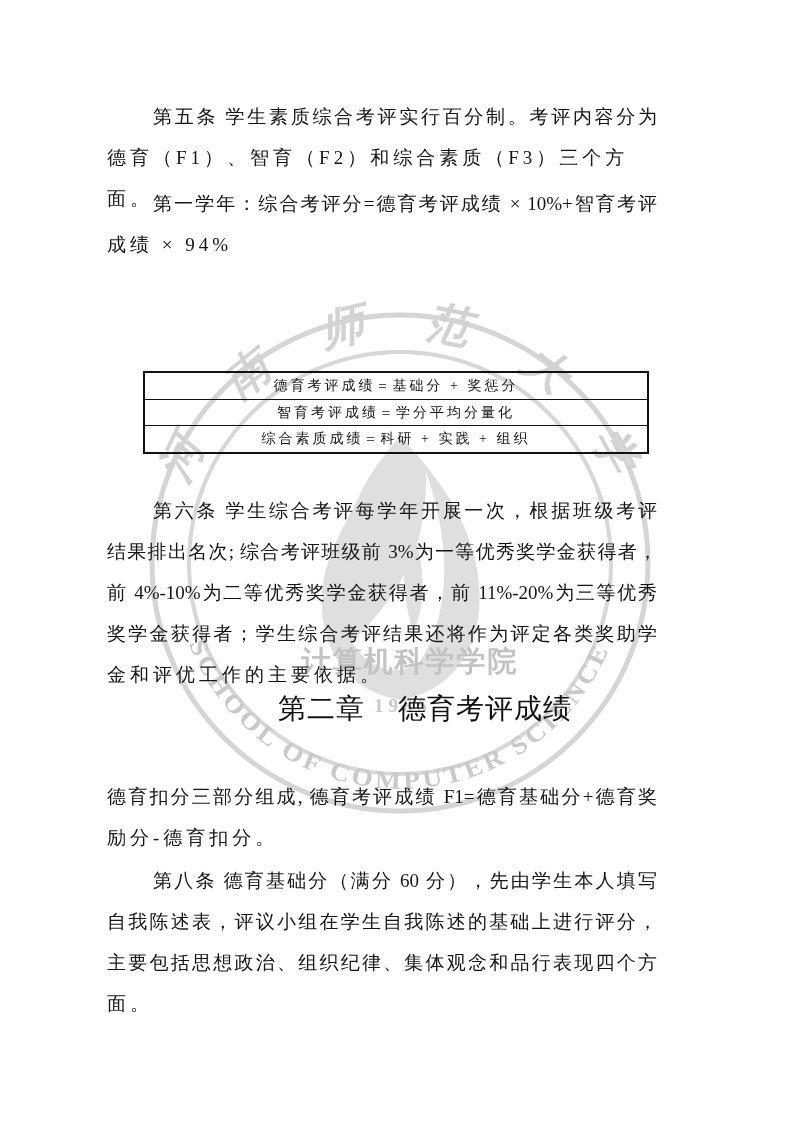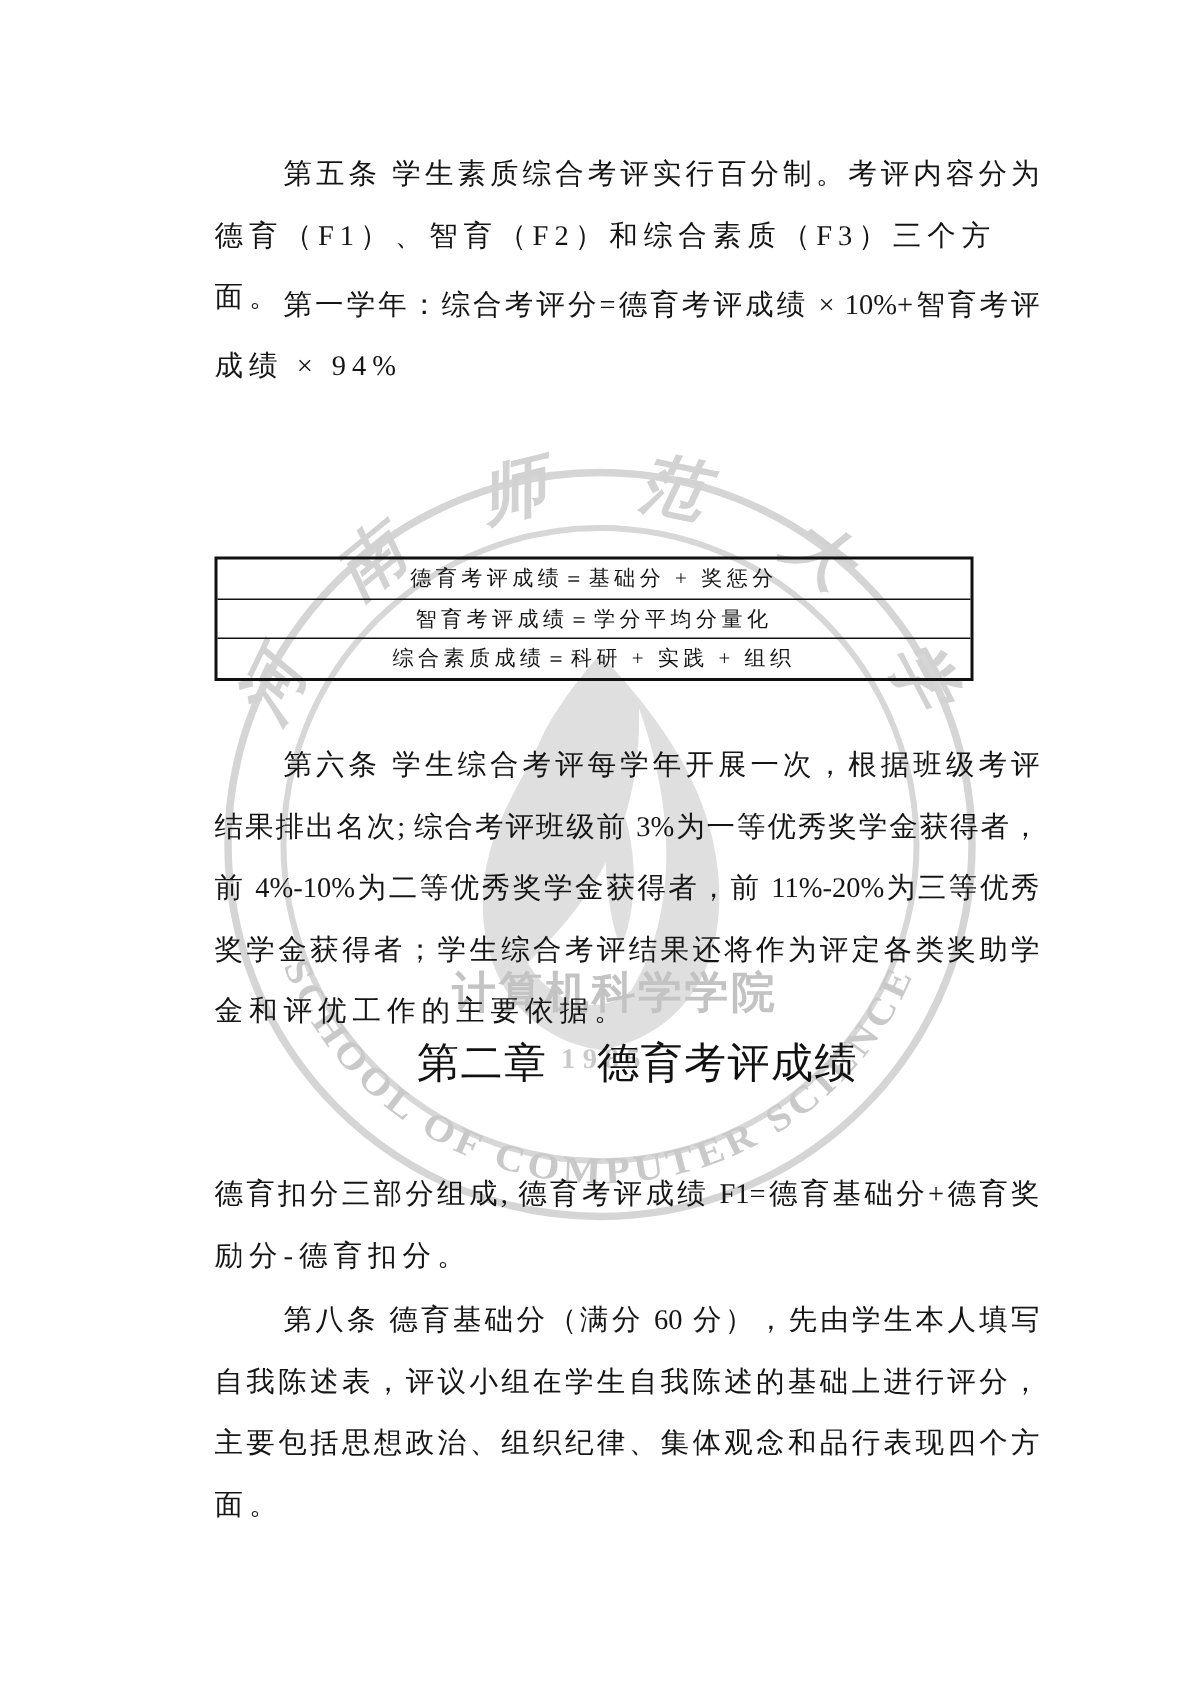--- a/index.html
+++ b/index.html
@@ -20,21 +20,20 @@
   .wm-dept{font-size:29px;font-weight:bold;letter-spacing:2px;fill:#c3c3c3;
            font-family:"Liberation Sans","DejaVu Sans",sans-serif;}
   .wm-year{font-size:19px;font-weight:bold;letter-spacing:5px;fill:#c9c9c9;
            font-family:"Liberation Sans","DejaVu Sans",sans-serif;}
   
   .line{
     position:absolute;left:107px;width:550px;height:41px;
     font-size:19px;line-height:41px;
     text-align:justify;text-align-last:justify;
     z-index:2;
-    margin-left:36px;
   }
   .line.first{padding-left:46px;width:504px;}
   .line.last{text-align:left;text-align-last:left;letter-spacing:4px;}
   
   .heading{
     position:absolute;left:278px;top:694px;height:30px;line-height:30px;
     font-family:"Liberation Sans","DejaVu Sans",sans-serif;
     font-weight:normal;font-size:28px;letter-spacing:1px;color:#111;
     white-space:nowrap;z-index:2;
   }

